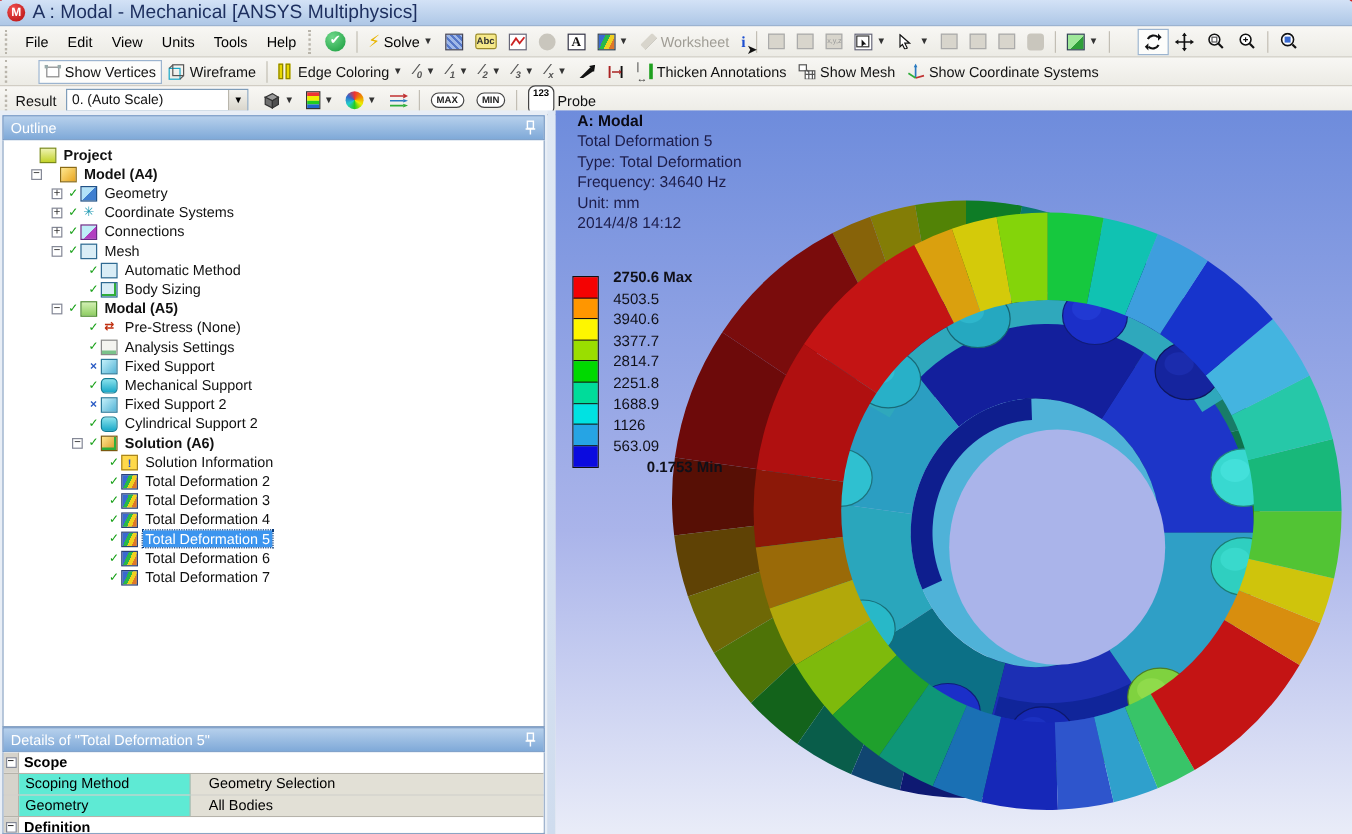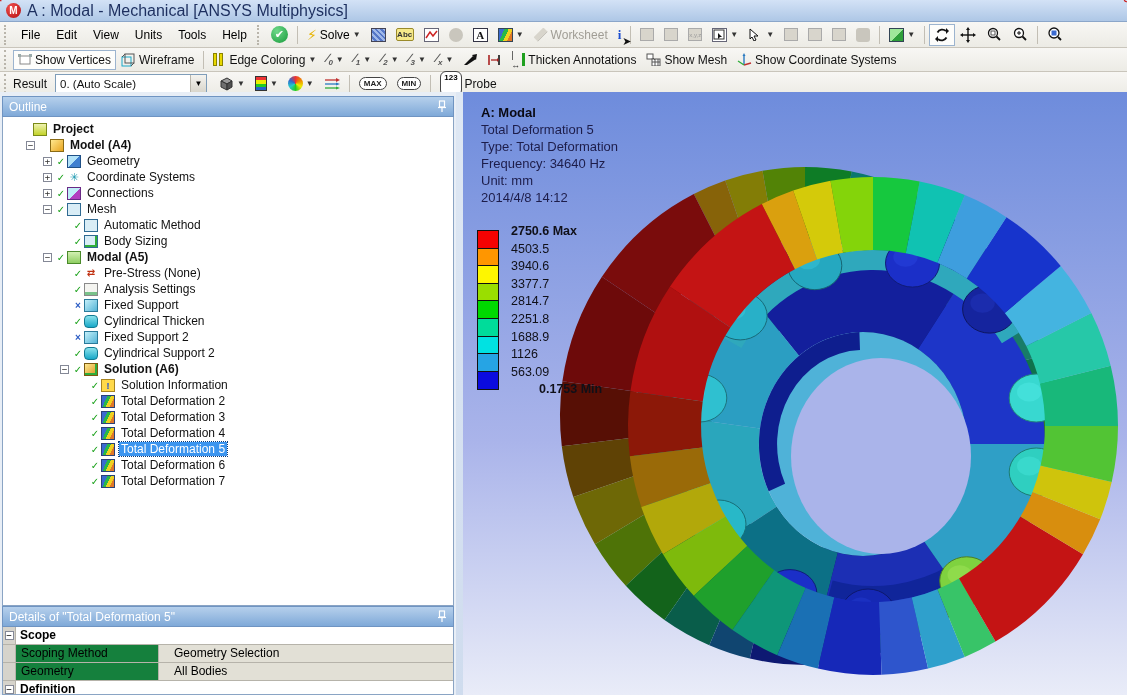--- a/index.html
+++ b/index.html
@@ -16,21 +16,21 @@
 
   
   .tb { display:flex; align-items:center; background:linear-gradient(#f8f7f4,#ecebe5);
     border-bottom:1px solid #c9c5bb; padding:0 2px; }
   .tb1 { height:26px; } .tb2 { height:24px; } .tb3 { height:24px; }
   .grip { width:5px; height:80%; border-left:2px dotted #b9b5ab; margin:0 4px 0 2px; flex:none;}
   .sep { width:1px; height:18px; background:#c2beb4; margin:0 4px; flex:none;}
   .menu { display:flex; }
   .menu span { padding:3px 8px; cursor:default; }
   .tbtn { display:inline-flex; align-items:center; gap:3px; padding:2px 4px; border:1px solid transparent; flex:none; }
-  .tbtn.pressed { background:#fdfdfb; border:1px solid #9cb4cf; }
+  .tbtn.pressed { background:#fdfdfb; border:1px solid #9cb4cf;margin-left:19px; }
   .gray { color:#9a978f; }
   .caret { font-size:8px; color:#333; }
   .ic { display:inline-block; width:16px; height:16px; position:relative; flex:none; }
   .ic svg { display:block; }
   .ic-check { width:17px;height:17px;border-radius:50%; background:radial-gradient(circle at 35% 30%,#6fd88a,#169a3a);
     color:#fff;font-size:11px;line-height:17px;text-align:center;font-weight:bold;}
   .bolt { color:#e8b400; font-size:14px; }
   .ic-newfig { width:15px;height:14px;border:1px solid #445;background:repeating-linear-gradient(45deg,#9fb8e8 0 2px,#5577c8 2px 4px); }
   .ic-newfig i { position:absolute; top:-5px; left:-4px; color:#c22; font-style:normal; font-weight:bold; font-size:10px;}
   .ic-abc { width:18px;height:13px;background:#f6e98a;border:1px solid #9a8a2a;border-radius:2px;
@@ -111,26 +111,26 @@
   .trow.sel .tlabel { background:#3c95ef; color:#fff; outline:1px dotted #0a3a7a; }
 
   
   .detwrap { flex:none; }
   .detgrid { background:#fff; border:1px solid #8aa4c4; border-top:none; height:68px; overflow:hidden; }
   .drow { display:flex; height:18px; border-bottom:1px solid #b6b3aa; }
   .dgut { width:13px; flex:none; background:#d6d3cb; border-right:1px solid #b6b3aa; display:flex; align-items:center; justify-content:center;}
   .dexp { width:9px; height:9px; border:1px solid #848896; background:#fff; font-size:9px; line-height:7px; text-align:center;
     font-family:"DejaVu Sans Mono",monospace;}
   .dcat { flex:1; font-weight:bold; padding:1px 4px; background:#fff; }
-  .dlab { width:143px; flex:none; padding:1px 5px; background:#15803d; border-right:1px solid #b6b3aa; }
+  .dlab { width:143px; flex:none; padding:1px 5px; background:#5eead4; border-right:1px solid #b6b3aa; }
   .dval { flex:1; padding:1px 15px; background:#e2e0d6; }
 
   
   .viewport { position:relative; flex:1; background:linear-gradient(#6e8cdc,#aab4ea 58%,#e9ecf8); overflow:hidden; }
-  .anno { position:absolute; left:18px; top:12px; color:#1d1d4a; font-size:13px; line-height:17px; }
+  .anno { position:absolute; left:18px; top:0; color:#1d1d4a; font-size:13px; line-height:17px; }
   .anno .t { font-weight:bold; color:#0a0a14; }
   .legend { position:absolute; left:14px; top:138px; }
   .lgbar { position:absolute; left:0; top:0; width:22px; border:1px solid #111; }
   .lgband { width:20px; height:17.6px; border-bottom:1px solid #111; }
   .lgband:last-child { border-bottom:none; }
   .lglab { position:absolute; left:34px; transform:translateY(-50%); color:#101018; font-size:12.5px; white-space:nowrap;}
   .lglab.b { font-weight:bold; }
   .gfx { position:absolute; inset:0; }
 </style>
 </head>
@@ -534,21 +534,21 @@
           <div class="trow" style="padding-left: 55px;">
             <span class="tspc"></span>
             <span class="tchk cx">×</span>
             <span class="ti ti-support"></span>
             <span class="tlabel">Fixed Support</span>
           </div>
           <div class="trow" style="padding-left: 55px;">
             <span class="tspc"></span>
             <span class="tchk ck">✓</span>
             <span class="ti ti-cylsupport"></span>
-            <span class="tlabel">Cylindrical Thicken</span>
+            <span class="tlabel">Mechanical Support</span>
           </div>
           <div class="trow" style="padding-left: 55px;">
             <span class="tspc"></span>
             <span class="tchk cx">×</span>
             <span class="ti ti-support"></span>
             <span class="tlabel">Fixed Support 2</span>
           </div>
           <div class="trow" style="padding-left: 55px;">
             <span class="tspc"></span>
             <span class="tchk ck">✓</span>

